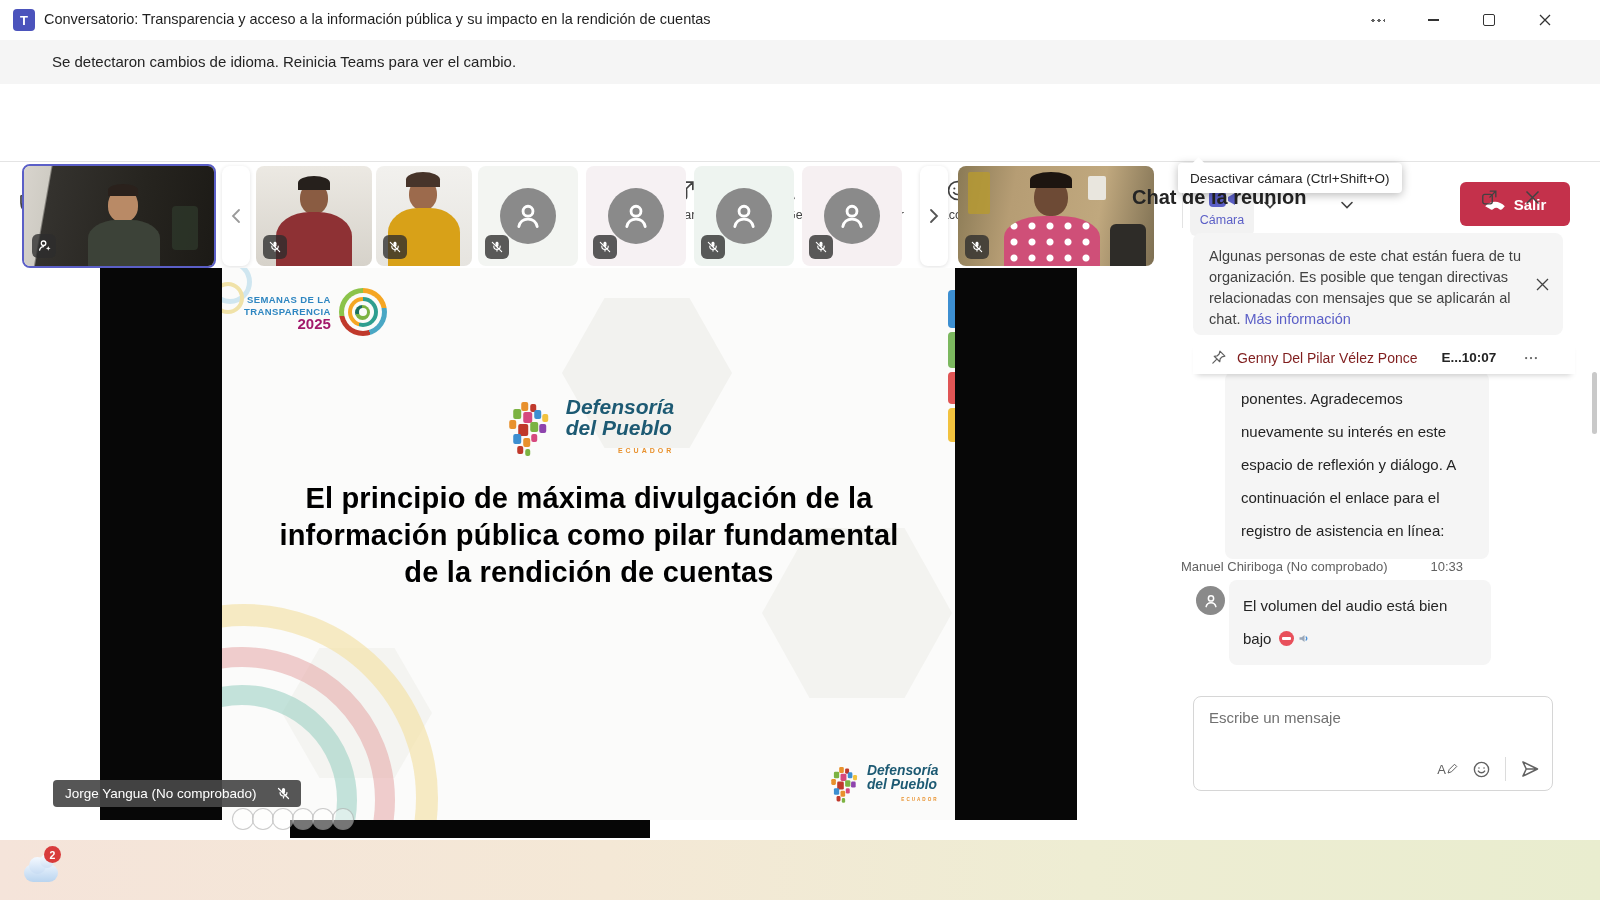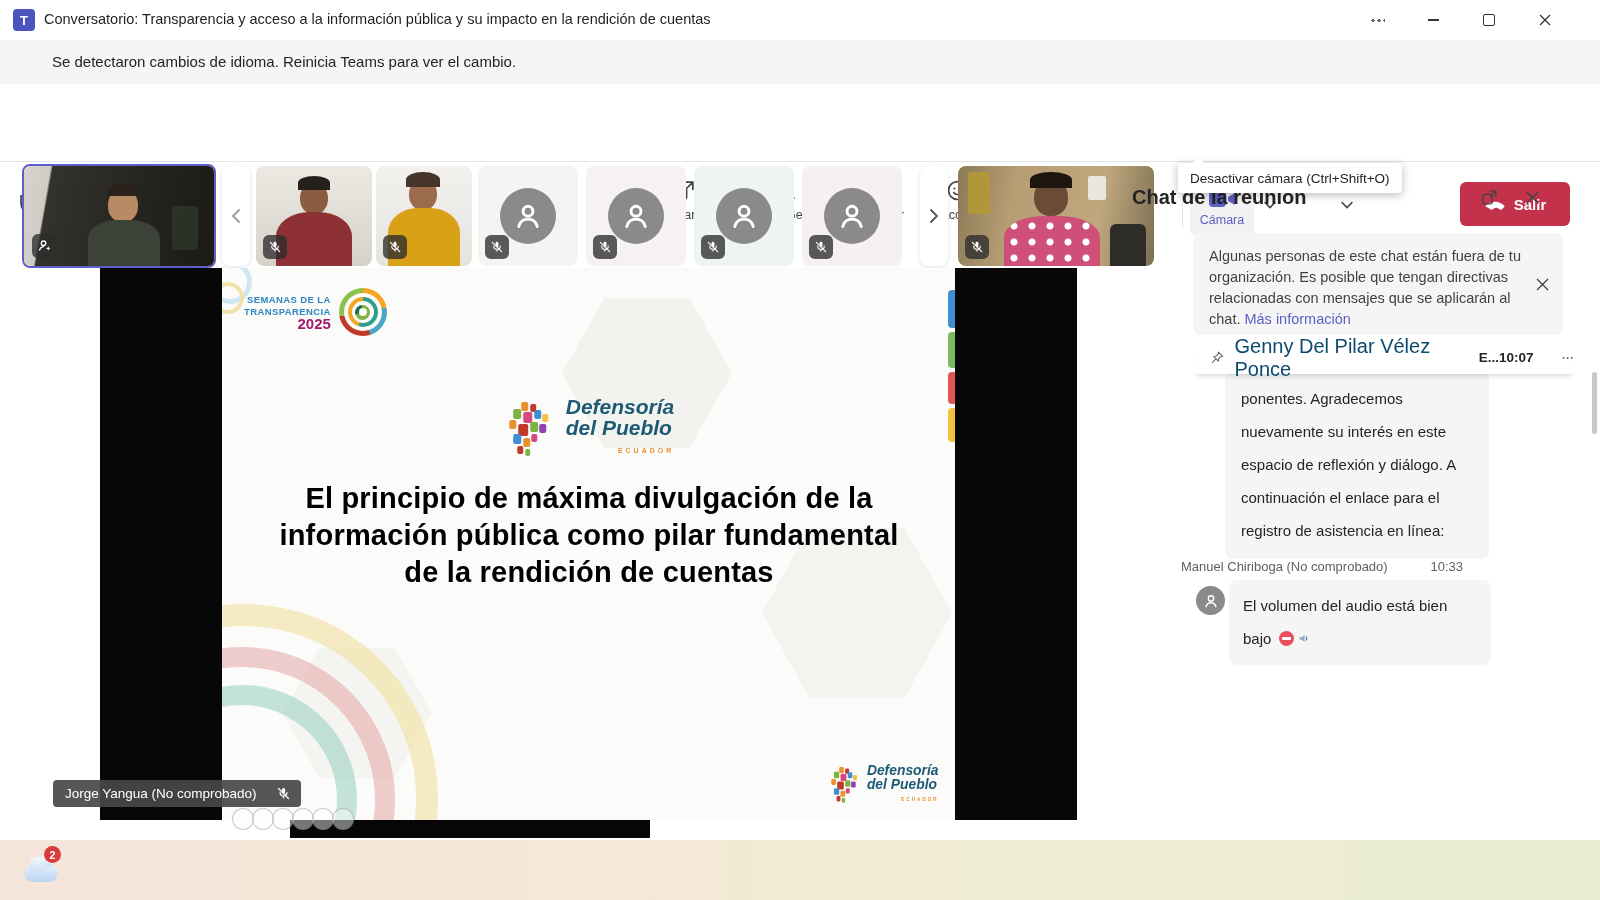--- a/index.html
+++ b/index.html
@@ -60,21 +60,21 @@
   .ssctl{position:absolute;top:808px;width:20px;height:20px;border-radius:50%;z-index:21;
          background:rgba(255,255,255,.45);border:1px solid rgba(110,110,110,.35);}
 
   
   .chattitle{left:1132px;top:186px;font-size:20px;font-weight:bold;color:#242424;z-index:5;}
   .notice{left:1193px;top:233px;width:370px;height:102px;background:#f5f5f5;border-radius:8px;}
   .noticetext{position:absolute;left:16px;top:13px;width:312px;font-size:14.5px;line-height:21px;color:#424242;}
   .link{color:#5b5fc7;}
   .pinhdr{left:1193px;top:341px;width:365px;height:33px;background:#fff;z-index:6;
           box-shadow:0 5px 6px -4px rgba(0,0,0,.20);display:flex;align-items:center;gap:10px;padding:0 0 0 17px;}
-  .pinauthor{font-size:20px;color:#0c4a6e;}
+  .pinauthor{font-size:14px;color:#7f1d1d;}
   .pintime{font-size:13.5px;font-weight:bold;color:#242424;margin-left:14px;}
   .bubble{background:#f5f5f5;border-radius:8px;font-size:15px;line-height:33px;color:#242424;}
   .msgmeta{font-size:13px;color:#616161;}
   .composer{left:1193px;top:696px;width:358px;height:93px;background:#fff;border:1px solid #d6d6d6;border-radius:8px;}
   .composer textarea{width:300px;height:50px;margin:10px 0 0 13px;border:none;outline:none;resize:none;
            font-family:"Liberation Sans",sans-serif;font-size:15px;color:#242424;background:transparent;}
   .composer textarea::placeholder{color:#707070;}
 
   
   .taskbar{left:0;top:840px;width:1600px;height:60px;
@@ -500,20 +500,41 @@
   </div>
   <div class="abs bubble" style="left:1229px;top:580px;width:234px;padding:9px 14px 10px;">
     <span>El volumen del audio está bien bajo </span><span style="display:inline-block;width:15px;height:15px;border-radius:50%;background:#e8505b;vertical-align:-2px;position:relative;margin:0 3px;"><span style="position:absolute;left:3px;top:6.2px;width:9px;height:2.6px;background:#fff;border-radius:1px;"></span></span><svg style="display:inline-block;vertical-align:-2px;" width="15" height="15" viewBox="0 0 24 24">
         <path d="M4 10v4h3.5L12 17.5v-11L7.5 10H4z" fill="#9aa7b8"></path>
         <path d="M14.5 9.5a3.6 3.6 0 010 5" fill="none" stroke="#4a90d9" stroke-width="2" stroke-linecap="round"></path>
       </svg>
   </div>
 
   <div class="abs" style="left:1592px;top:372px;width:5px;height:62px;border-radius:3px;background:#c9c9c9;"></div>
 
+  <div class="abs composer">
+    <textarea placeholder="Escribe un mensaje" style=""></textarea>
+    <div class="flex" style="position:absolute;right:12px;bottom:9px;gap:14px;">
+      <span class="flex" style="gap:0;">
+          <span style="font-size:13px;color:#616161;">A</span>
+          <svg width="12" height="12" viewBox="0 0 24 24">
+            <path d="M4 20l2.5-7L17 2.5 21.5 7 11 17.5z" fill="none" stroke="#616161" stroke-width="2"></path>
+          </svg>
+        </span>
+      <svg width="19" height="19" viewBox="0 0 24 24" fill="none" stroke="#616161" stroke-width="1.7">
+          <circle cx="12" cy="12" r="9"></circle>
+          <circle cx="8.8" cy="10" r="1" fill="#616161" stroke="none"></circle>
+          <circle cx="15.2" cy="10" r="1" fill="#616161" stroke="none"></circle>
+          <path d="M8 14a4.8 4.8 0 008 0" stroke-linecap="round"></path>
+        </svg>
+      <span style="width:1px;height:24px;background:#dcdcdc;"></span>
+      <svg width="20" height="20" viewBox="0 0 24 24" fill="none" stroke="#616161" stroke-width="1.8" stroke-linejoin="round">
+          <path d="M3.5 3.5L21 12 3.5 20.5 7.5 12z M7.5 12H21"></path>
+        </svg>
+    </div>
+  </div>
 
   <div class="abs taskbar">
 
     <div class="abs" style="left:22px;top:10px;width:44px;height:40px;">
       <div style="position:absolute;left:2px;top:14px;width:34px;height:18px;border-radius:10px;background:linear-gradient(#eaf3fd,#b9d4ef);"></div>
       <div style="position:absolute;left:7px;top:7px;width:17px;height:17px;border-radius:50%;background:linear-gradient(#f4f9ff,#c7dcf3);"></div>
       <div style="position:absolute;left:18px;top:4px;width:14px;height:14px;border-radius:50%;background:linear-gradient(#fdfdfd,#cfe0f4);"></div>
       <div style="position:absolute;left:22px;top:-4px;width:17px;height:17px;border-radius:50%;background:#d83b3b;color:#fff;font-size:10.5px;font-weight:bold;display:flex;align-items:center;justify-content:center;">2</div>
     </div>
 

